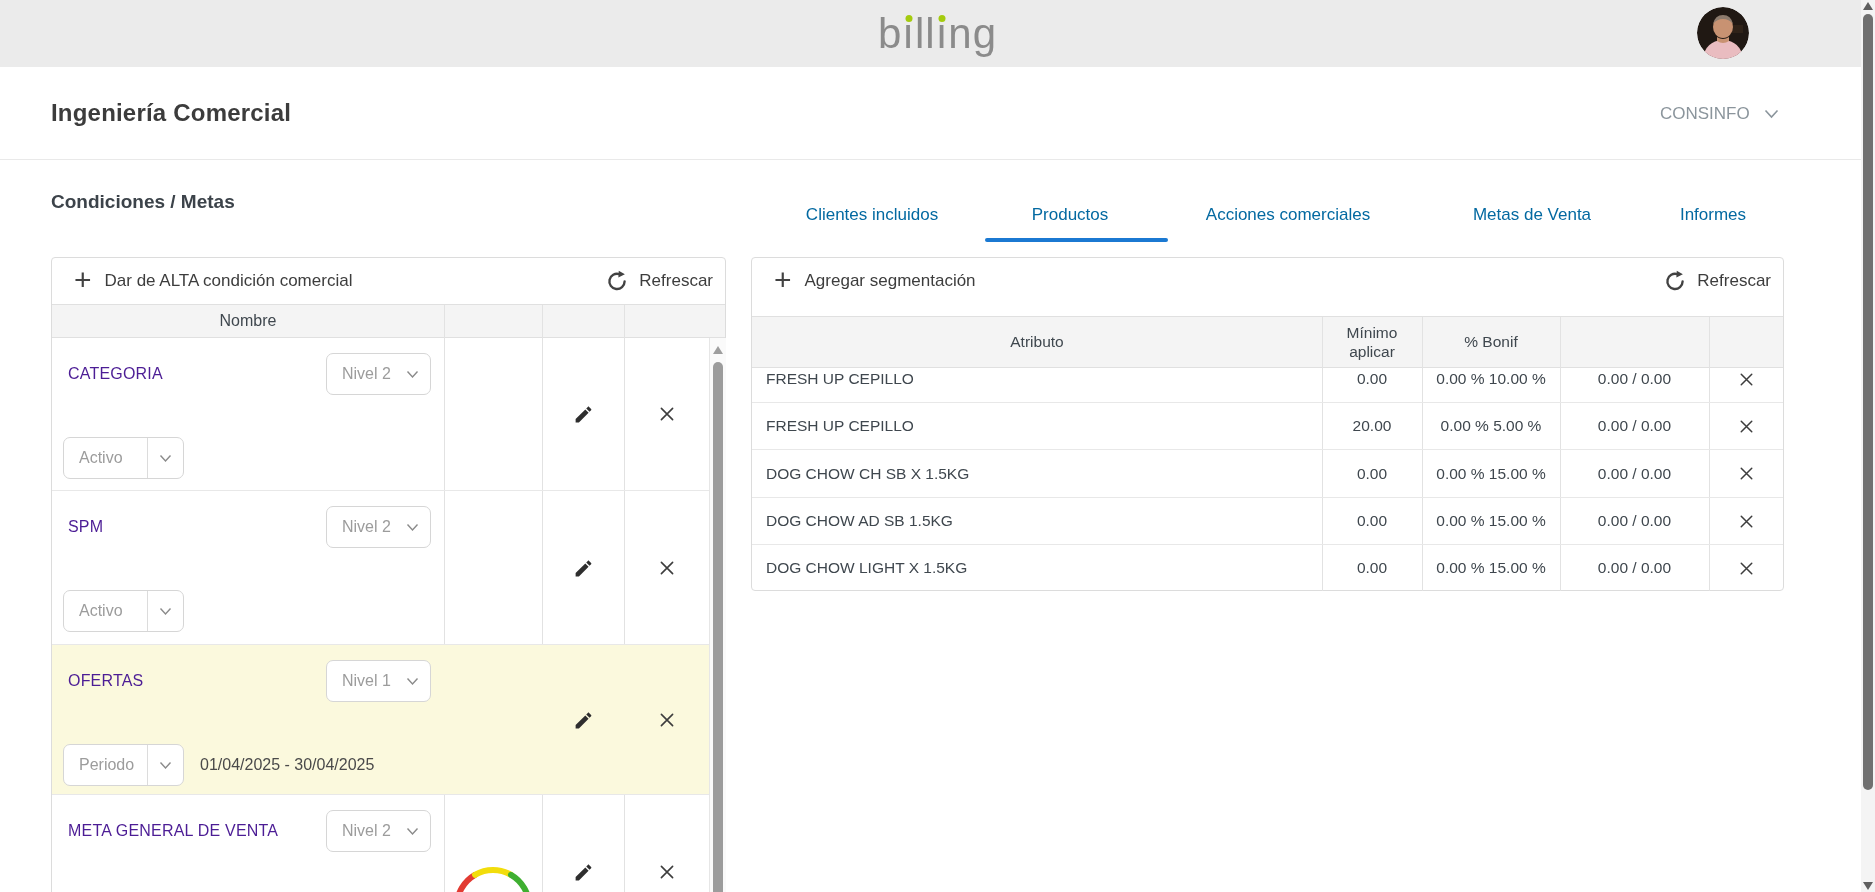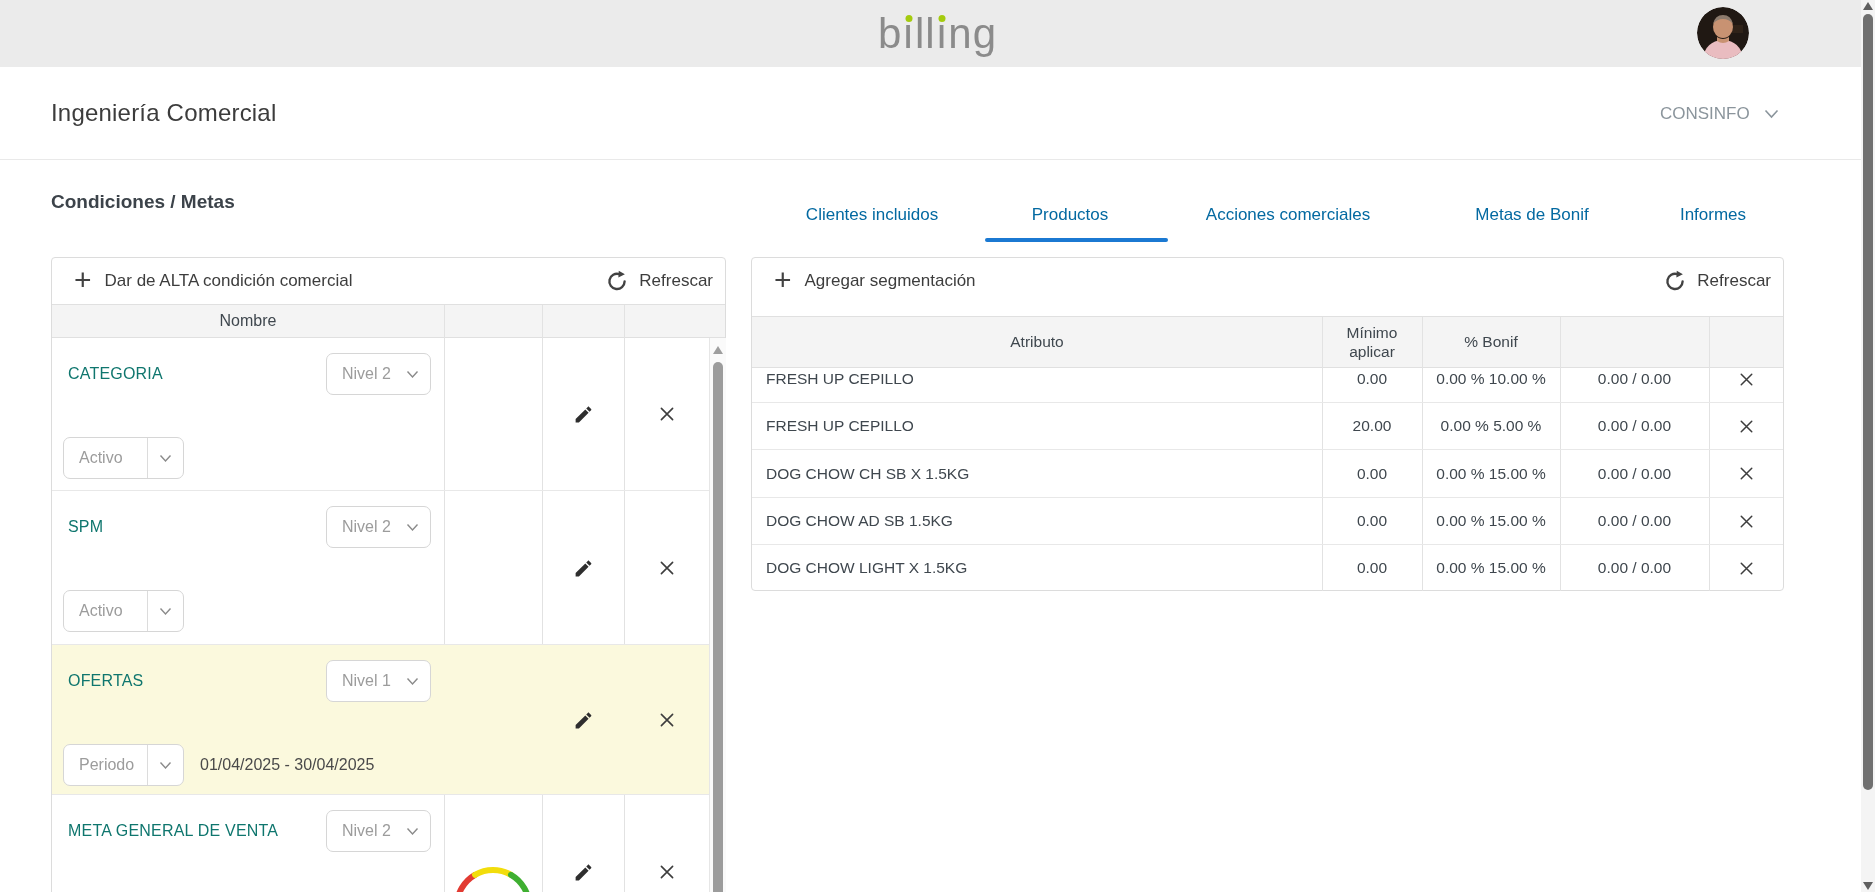--- a/index.html
+++ b/index.html
@@ -12,21 +12,21 @@
   .topband { left:0; top:0; width:1875px; height:67px; background:#ebebeb; }
   .logo { left:0; top:0; width:1875px; height:67px; display:flex; align-items:center; justify-content:center;
           font-size:42px; color:#8b8b8b; letter-spacing:1px; font-weight:400; }
   .logo .lp { position:relative; display:inline-block; }
   .logo .idot::before { content:''; position:absolute; top:5px; left:50%; transform:translateX(-50%);
           width:7px; height:7px; border-radius:50%; background:#a4cb0e; }
   .avatar-wrap { left:1697px; top:7px; width:52px; height:52px; border-radius:50%; overflow:hidden; }
 
   
   .pagehead { left:0; top:67px; width:1875px; height:93px; background:#fff; border-bottom:1px solid #e9e9e9; }
-  .page-title { left:51px; top:99px; font-size:24px; font-weight:400; color:#3c3c3c; letter-spacing:0.2px; }
+  .page-title { left:51px; top:99px; font-size:24px; font-weight:700; color:#3c3c3c; letter-spacing:0.2px; }
   .account { left:1660px; top:104px; display:flex; align-items:center; gap:14px; font-size:17px; color:#8b959c; cursor:pointer; }
 
   .section-title { left:51px; top:191px; font-size:19px; font-weight:700; color:#3c434a; }
 
   
   .tab { top:205px; transform:translateX(-50%); font-size:17px; color:#0369a1; cursor:pointer; white-space:nowrap; }
   .tab-underline { left:985px; top:238px; width:183px; height:4px; background:#1b79d2; border-radius:2px; }
 
   
   .card { border:1px solid #dcdcdc; border-radius:4px; background:#fff; }
@@ -37,21 +37,21 @@
 
   
   .left-card { left:51px; top:257px; width:675px; height:700px; }
   .l-head { position:absolute; left:0; top:46px; width:673px; height:34px; background:#f4f4f4;
             border-top:1px solid #e0e0e0; border-bottom:1px solid #e0e0e0; }
   .l-head .hcell { position:absolute; top:0; height:100%; display:flex; align-items:center; justify-content:center;
             font-size:16px; color:#3f474e; }
   .lvline { position:absolute; width:1px; background:#e2e2e2; }
   .lrow { position:absolute; left:0; width:657px; border-bottom:1px solid #e8e8e8; }
   .lrow.hl { background:#fbf9dd; }
-  .lname { position:absolute; left:16px; top:27px; font-size:16px; color:#0f766e; letter-spacing:0.2px; }
+  .lname { position:absolute; left:16px; top:27px; font-size:16px; color:#4c1d95; letter-spacing:0.2px; }
   .sel { position:absolute; display:flex; align-items:stretch; background:#fff; border:1px solid #d6d6d6; border-radius:7px; cursor:pointer; }
   .sel .txt { flex:1; display:flex; align-items:center; padding-left:15px; font-size:16px; color:#9c9c9c; }
   .sel .chev { width:36px; display:flex; align-items:center; justify-content:center; }
   .sel.split .chev { border-left:1px solid #dcdcdc; }
   .sel-nivel { left:274px; top:15px; width:105px; height:42px;justify-content:center; }
   .sel-status { left:11px; top:99px; width:121px; height:42px; }
   .period-text { position:absolute; left:148px; top:111px; font-size:16px; color:#4a4a4a; }
   .icon-btn { position:absolute; width:34px; height:34px; display:flex; align-items:center; justify-content:center; cursor:pointer; }
   .lscroll { position:absolute; left:657px; top:80px; width:17px; bottom:0; background:#fafafa; border-left:1px solid #e6e6e6; }
   .lscroll .up { position:absolute; left:3px; top:8px; width:0; height:0;
@@ -107,21 +107,21 @@
     <svg width="15" height="10" viewBox="0 0 15 10">
       <polyline points="1.5,1.5 7.5,8 13.5,1.5" fill="none" stroke="#8b959c" stroke-width="1.6"></polyline>
     </svg>
   </div>
 
   <div class="abs section-title">Condiciones / Metas</div>
 
   <div class="abs tab" style="left:872px">Clientes incluidos</div>
   <div class="abs tab" style="left:1070px">Productos</div>
   <div class="abs tab" style="left:1288px">Acciones comerciales</div>
-  <div class="abs tab" style="left:1532px">Metas de Bonif</div>
+  <div class="abs tab" style="left:1532px">Metas de Venta</div>
   <div class="abs tab" style="left:1713px">Informes</div>
   <div class="abs tab-underline"></div>
 
   <div class="abs card left-card">
 
     <div class="card-toolbar">
       <div class="add-btn">
         <span class="plus">+</span>
         <span>Dar de ALTA condición comercial</span>
       </div>

